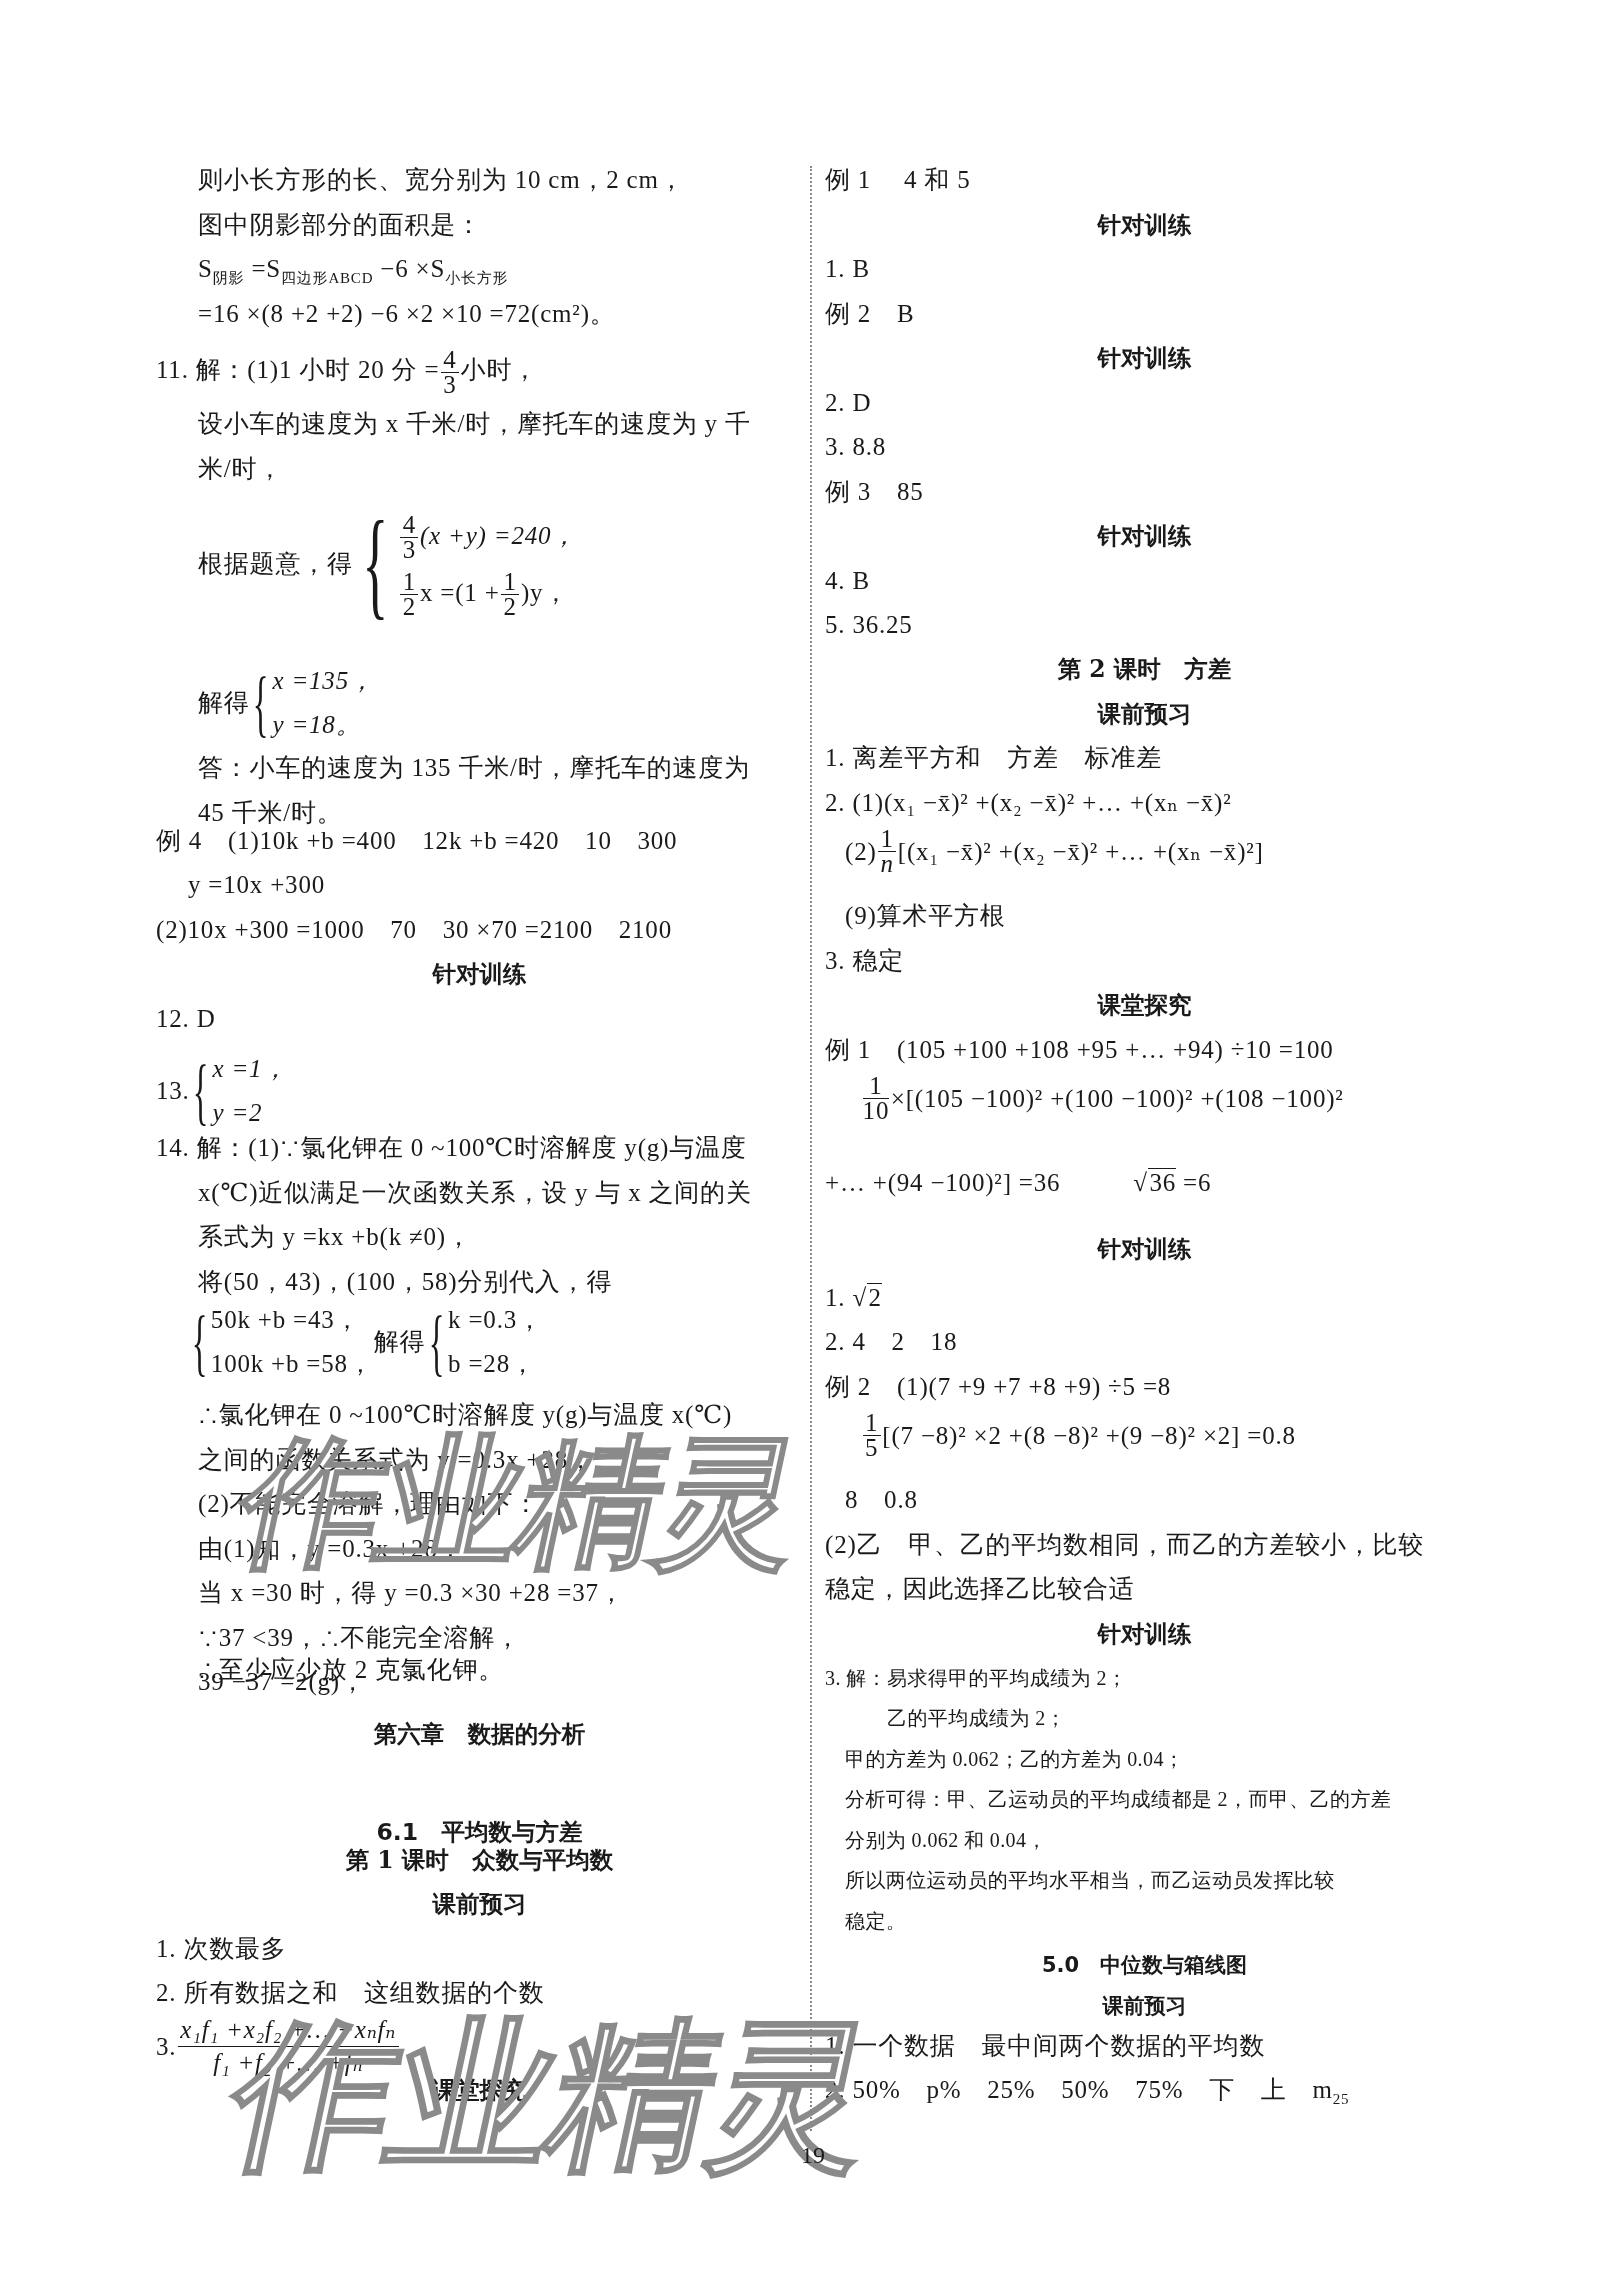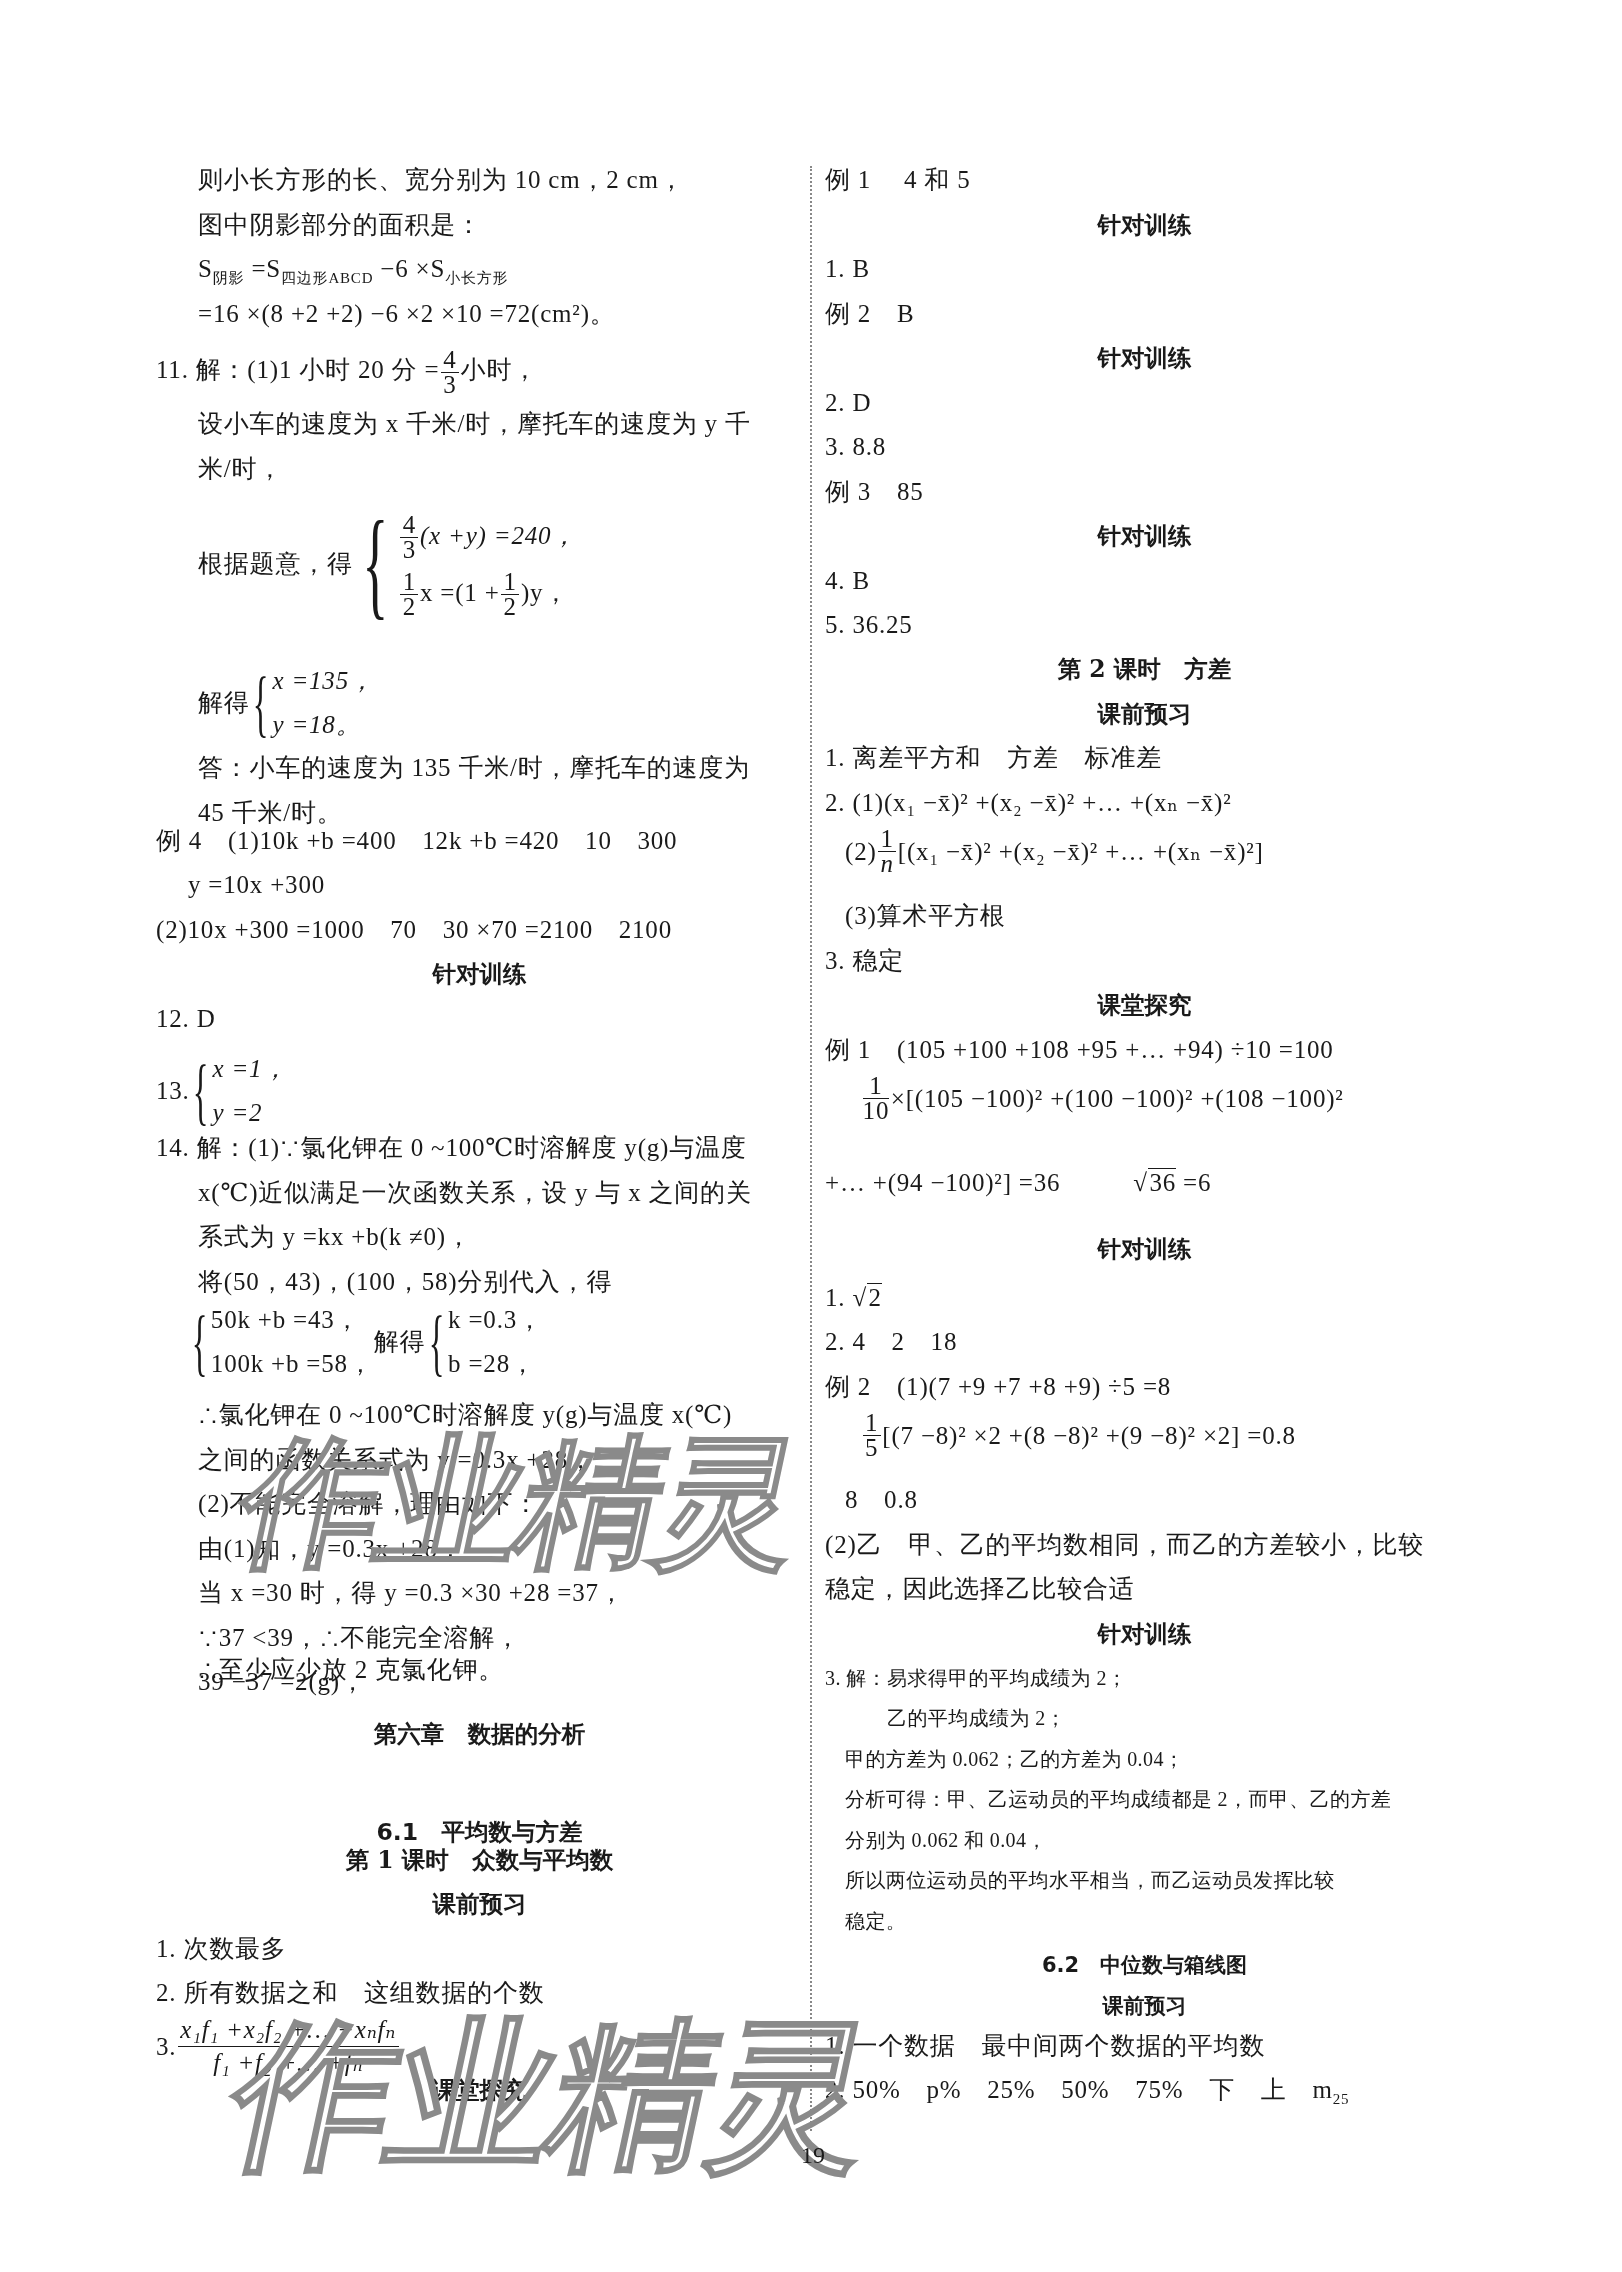--- a/index.html
+++ b/index.html
@@ -145,21 +145,21 @@
     <div class="hd" style="left:825px;width:639px;top:520px">针对训练</div>
     <div class="ln" style="left:825px;top:565px">4. B</div>
     <div class="ln" style="left:825px;top:609px">5. 36.25</div>
     <div class="hd serif" style="left:825px;width:639px;top:653px">第 2 课时　方差</div>
     <div class="hd" style="left:825px;width:639px;top:698px">课前预习</div>
     <div class="ln" style="left:825px;top:742px">1. 离差平方和　方差　标准差</div>
     <div class="ln" style="left:825px;top:787px">2. (1)(x₁ −x̄)² +(x₂ −x̄)² +… +(xₙ −x̄)²</div>
     <div class="ln" style="left:845px;top:827px">
       <span style="vertical-align:middle">(2)</span><span class="frac"><span class="num">1</span><span class="it">n</span></span><span style="vertical-align:middle">[(x₁ −x̄)² +(x₂ −x̄)² +… +(xₙ −x̄)²]</span>
     </div>
-    <div class="ln" style="left:845px;top:900px">(3)算术平方根</div>
+    <div class="ln" style="left:845px;top:900px">(9)算术平方根</div>
     <div class="ln" style="left:825px;top:945px">3. 稳定</div>
     <div class="hd" style="left:825px;width:639px;top:989px">课堂探究</div>
     <div class="ln" style="left:825px;top:1034px">例 1　(105 +100 +108 +95 +… +94) ÷10 =100</div>
     <div class="ln" style="left:861px;top:1074px">
       <span class="frac"><span class="num">1</span><span>10</span></span><span style="vertical-align:middle">×[(105 −100)² +(100 −100)² +(108 −100)²</span>
     </div>
     <div class="ln" style="left:825px;top:1167px">
       <span>+… +(94 −100)²] =36</span><span style="display:inline-block;width:73px"></span>√<span class="sqrt">36</span><span> =6</span>
     </div>
     <div class="hd" style="left:825px;width:639px;top:1233px">针对训练</div>
@@ -175,21 +175,21 @@
     <div class="ln" style="left:825px;top:1529px">(2)乙　甲、乙的平均数相同，而乙的方差较小，比较</div>
     <div class="ln" style="left:825px;top:1573px">稳定，因此选择乙比较合适</div>
     <div class="hd" style="left:825px;width:639px;top:1618px">针对训练</div>
     <div class="ln sm" style="left:825px;top:1662px">3. 解：易求得甲的平均成绩为 2；</div>
     <div class="ln sm" style="left:887px;top:1702px">乙的平均成绩为 2；</div>
     <div class="ln sm" style="left:845px;top:1743px">甲的方差为 0.062；乙的方差为 0.04；</div>
     <div class="ln sm" style="left:845px;top:1783px">分析可得：甲、乙运动员的平均成绩都是 2，而甲、乙的方差</div>
     <div class="ln sm" style="left:845px;top:1824px">分别为 0.062 和 0.04，</div>
     <div class="ln sm" style="left:845px;top:1864px">所以两位运动员的平均水平相当，而乙运动员发挥比较</div>
     <div class="ln sm" style="left:845px;top:1905px">稳定。</div>
-    <div class="hd sm" style="left:825px;width:639px;top:1949px">6.2　中位数与箱线图</div>
+    <div class="hd sm" style="left:825px;width:639px;top:1949px">5.0　中位数与箱线图</div>
     <div class="hd sm" style="left:825px;width:639px;top:1990px">课前预习</div>
     <div class="ln" style="left:825px;top:2030px">1. 一个数据　最中间两个数据的平均数</div>
     <div class="ln" style="left:825px;top:2074px">
       <span>2. 50%　p%　25%　50%　75%　下　上　m</span><sub>25</sub>
     </div>
   </div>
 
   <div class="watermark" style="left:243px;top:1431px">作业精灵</div>
   <div class="watermark" style="left:235px;top:2014px;font-size:162px;line-height:162px">作业精灵</div>
 

